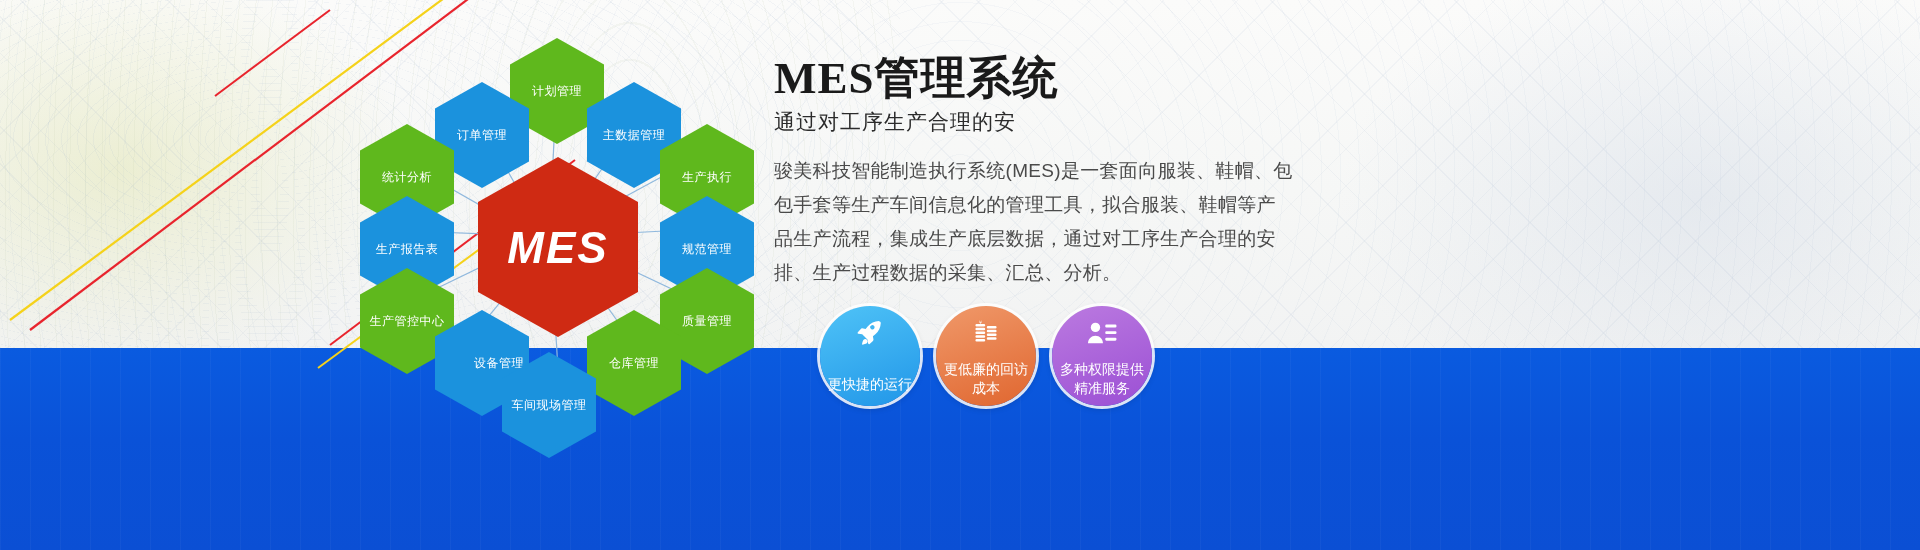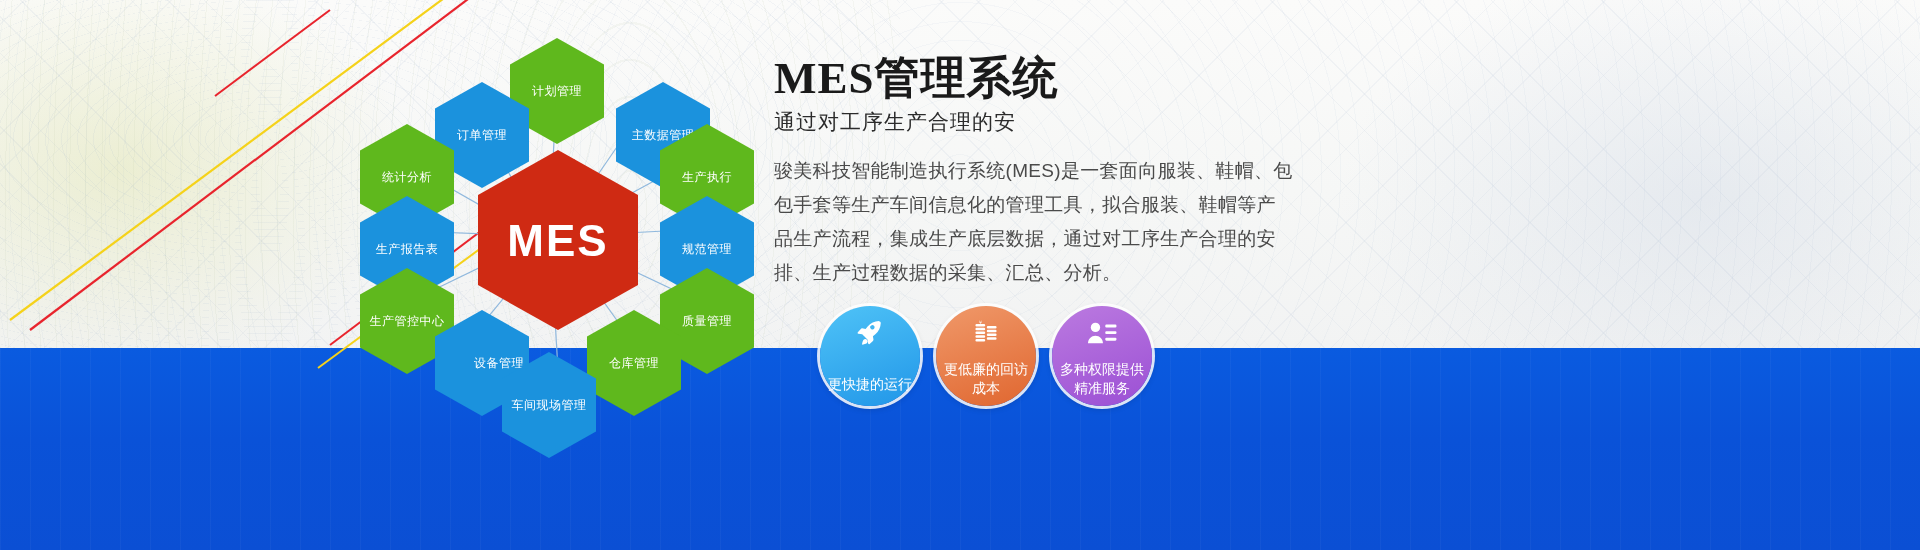--- a/index.html
+++ b/index.html
@@ -126,33 +126,33 @@
         <line x1="205" y1="240" x2="135" y2="325"></line>
         <line x1="222" y1="248" x2="228" y2="350"></line>
         <line x1="244" y1="240" x2="308" y2="330"></line>
         <line x1="255" y1="228" x2="382" y2="288"></line>
         <line x1="258" y1="215" x2="392" y2="208"></line>
         <line x1="252" y1="200" x2="385" y2="128"></line>
         <line x1="238" y1="198" x2="300" y2="108"></line>
       </g>
     </svg>
 
-    <div class="hex center" style="left:148px; top:130px;">
+    <div class="hex center" style="left:148px; top:137px;font-style:italic;">
       <span>MES</span>
     </div>
 
     <div class="hex green" style="left:180px; top:18px;">
       <span>计划管理</span>
     </div>
 
     <div class="hex blue" style="left:105px; top:62px;">
       <span>订单管理</span>
     </div>
 
-    <div class="hex blue" style="left:257px; top:62px;margin-left:29px;">
+    <div class="hex blue" style="left:257px; top:62px;">
       <span>主数据管理</span>
     </div>
 
     <div class="hex green" style="left:30px; top:104px;">
       <span>统计分析</span>
     </div>
 
     <div class="hex green" style="left:330px; top:104px;">
       <span>生产执行</span>
     </div>

